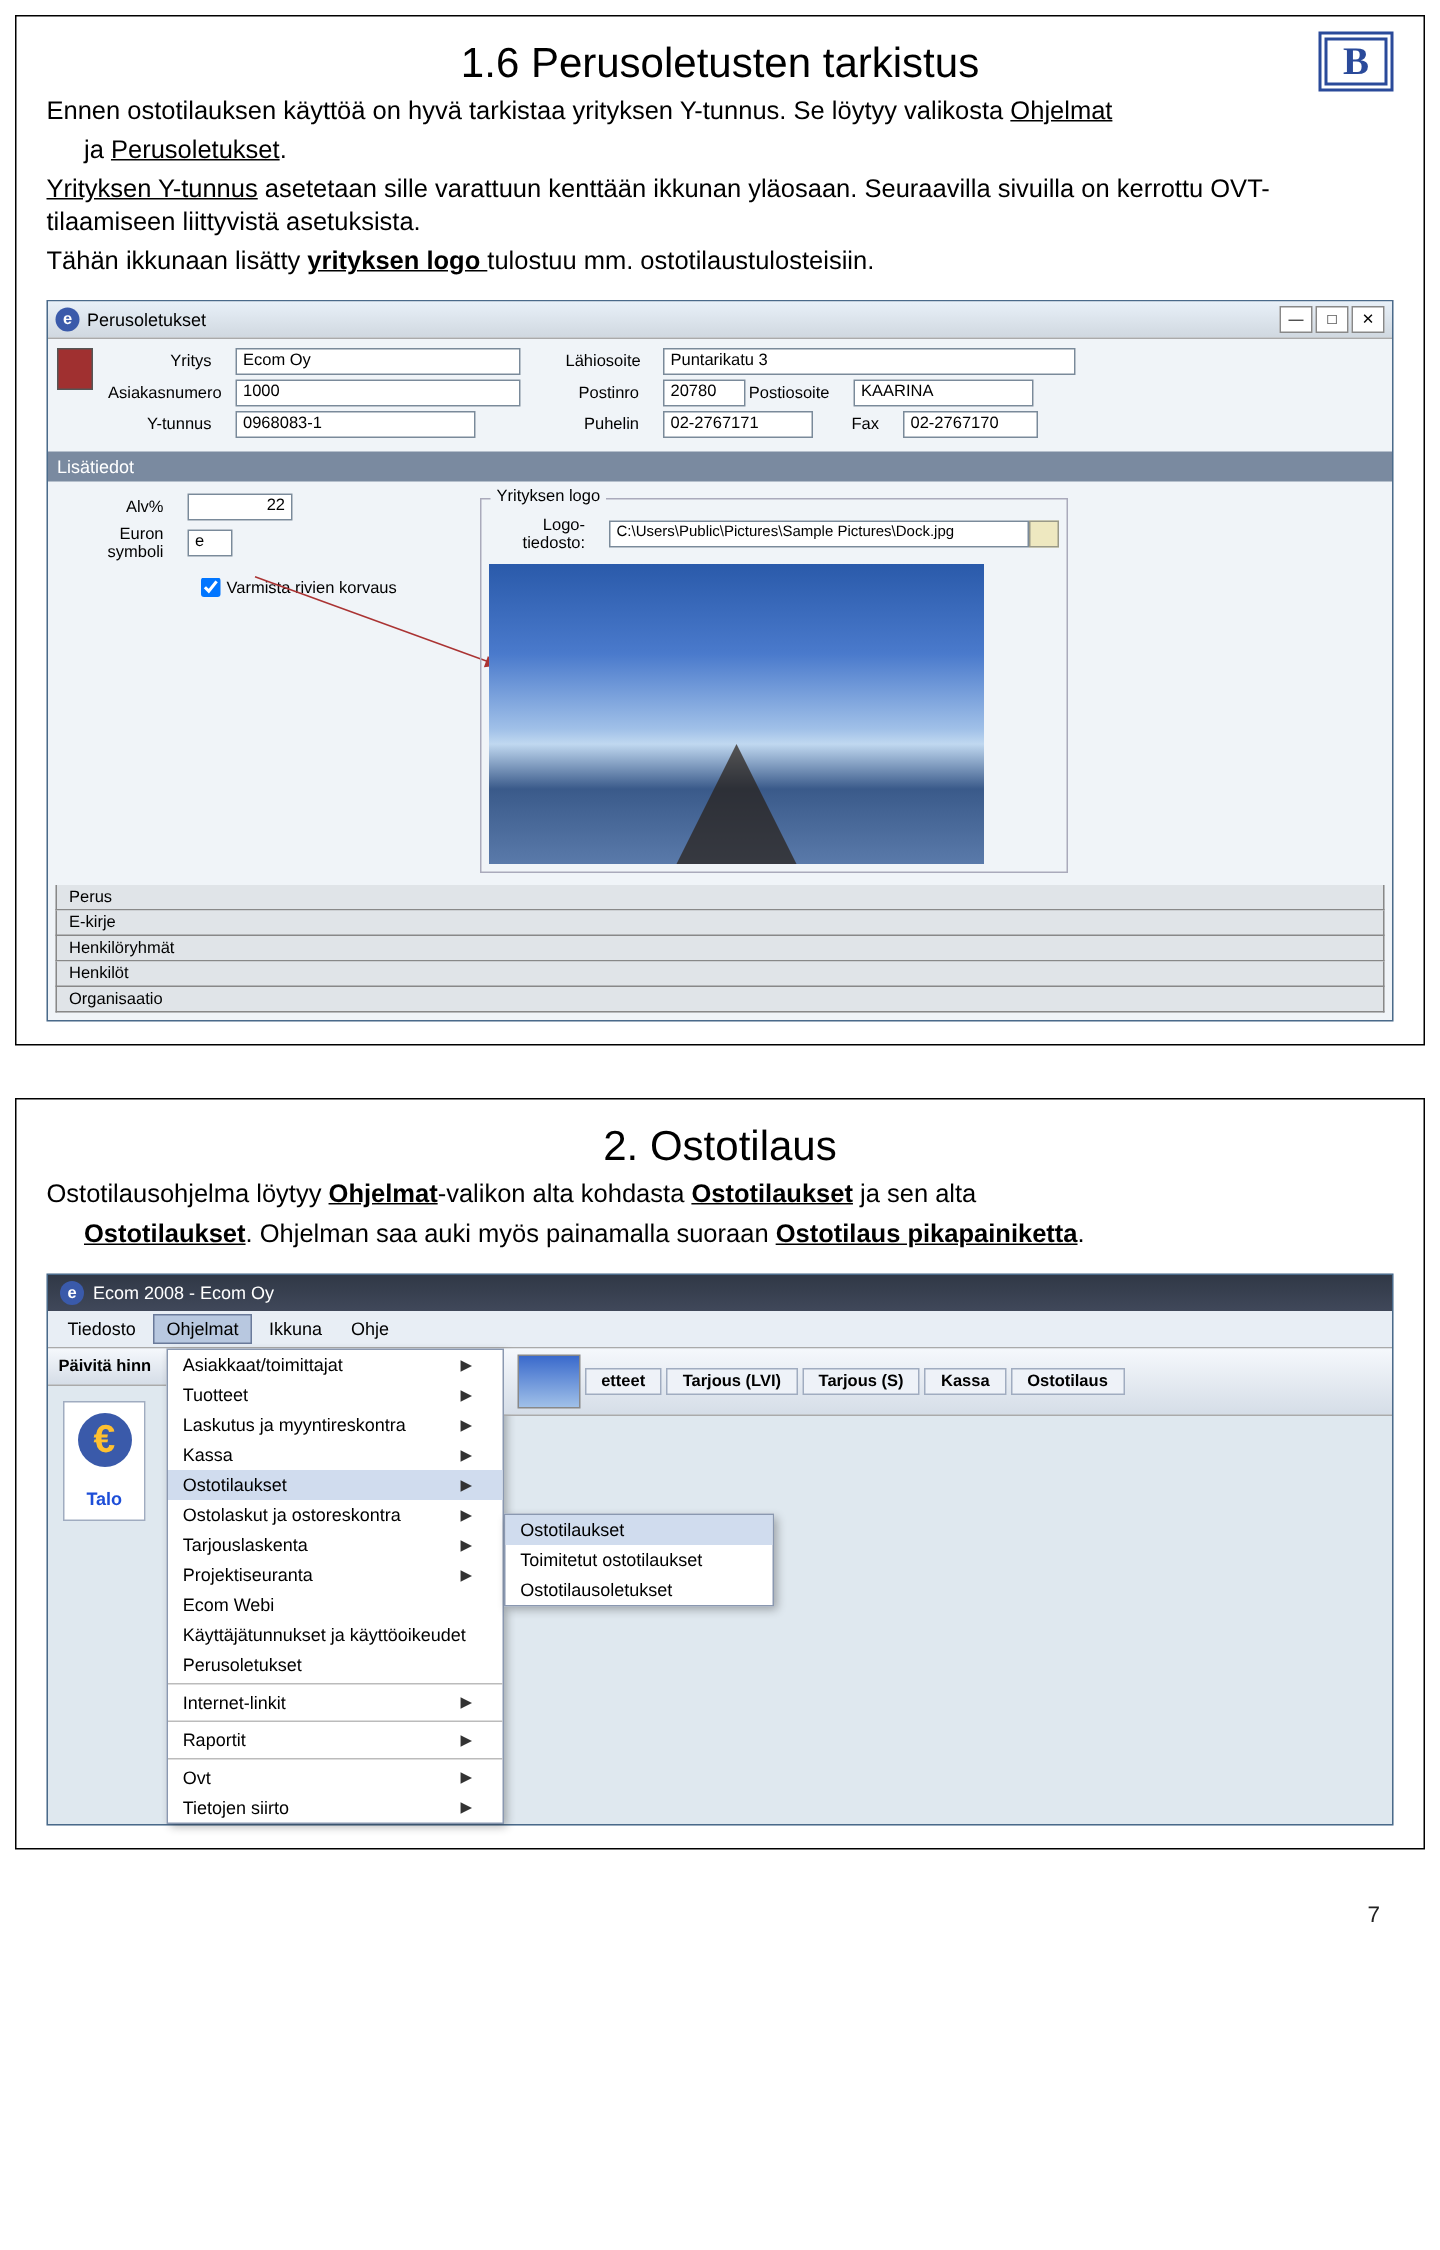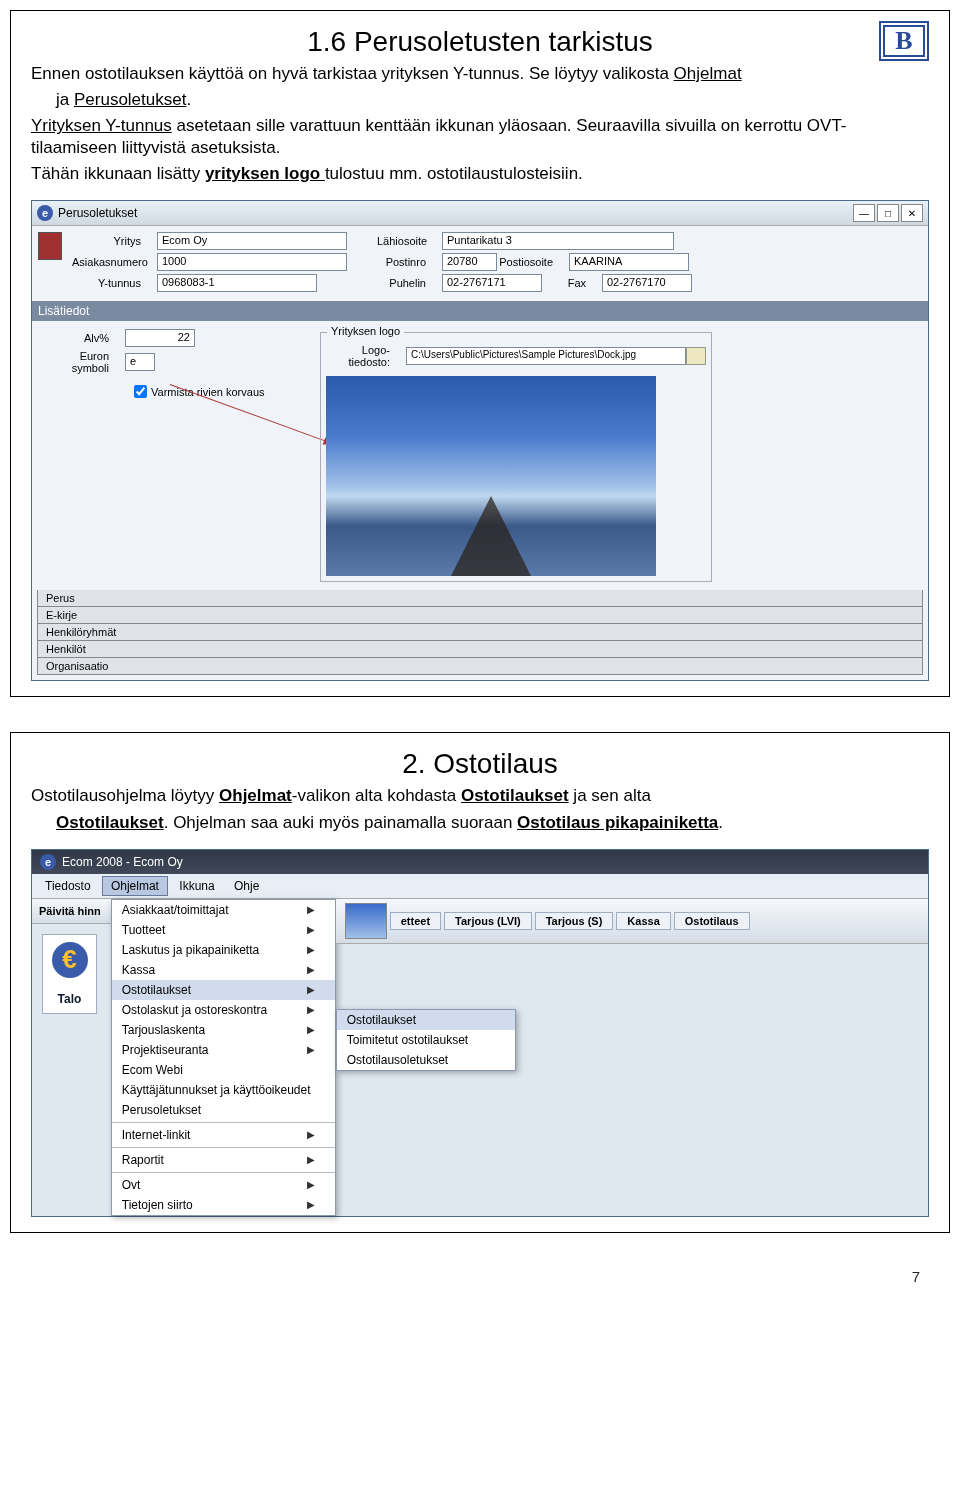--- a/index.html
+++ b/index.html
@@ -152,21 +152,21 @@
   }
   .workarea { display: flex; padding: 10px; gap: 0; }
   .sidepanel { width: 55px; height: 80px; border: 1px solid #a0acc0; background: #fff;
     display: flex; flex-direction: column; align-items: center; justify-content: space-around; }
   .euroicn {
     width: 36px; height: 36px; border-radius: 50%;
     background: #3a5aaa; color: #ffc030; font-size: 26px; font-weight: bold;
     display: flex; align-items: center; justify-content: center;
     font-family: Arial;
   }
-  .talo { color: #0f172a; font-weight: bold; font-size: 12px; }
+  .talo { color: #1d4ed8; font-weight: bold; font-size: 12px; }
   .dropdown {
     background: #fff; border: 1px solid #8a98b0; width: 225px;
     box-shadow: 2px 2px 6px rgba(0,0,0,0.3);
   }
   .dd-item {
     padding: 3px 20px 3px 10px; display: flex; justify-content: space-between; align-items: center;
     font-size: 12px;
   }
   .dd-item.sel { background: #d0dcee; }
   .dd-sep { border-top: 1px solid #bbb; margin: 2px 0; }
@@ -237,21 +237,21 @@
               <div class="fieldinput" style="width:190px">1000</div>
             </div>
             <div class="fieldrow">
               <div class="fieldlabel" style="width:85px">Y-tunnus</div>
               <div class="fieldinput" style="width:160px">0968083-1</div>
             </div>
           </div>
           <div>
             <div class="fieldrow">
               <div class="fieldlabel" style="width:65px">Lähiosoite</div>
-              <div class="fieldinput" style="width:232px">Puntarikatu 3</div>
+              <div class="fieldinput" style="width:275px">Puntarikatu 3</div>
             </div>
             <div class="fieldrow">
               <div class="fieldlabel" style="width:65px">Postinro</div>
               <div class="fieldinput" style="width:55px">20780</div>
               <div class="fieldlabel" style="width:72px">Postiosoite</div>
               <div class="fieldinput" style="width:120px">KAARINA</div>
             </div>
             <div class="fieldrow">
               <div class="fieldlabel" style="width:65px">Puhelin</div>
               <div class="fieldinput" style="width:100px">02-2767171</div>
@@ -342,21 +342,21 @@
       <div class="dropdown" id="ohjelmat-menu">
           <div class="dd-item">
             <span>Asiakkaat/toimittajat</span>
             <span class="arrowr">▶</span>
           </div>
           <div class="dd-item">
             <span>Tuotteet</span>
             <span class="arrowr">▶</span>
           </div>
           <div class="dd-item">
-            <span>Laskutus ja pikapainiketta</span>
+            <span>Laskutus ja myyntireskontra</span>
             <span class="arrowr">▶</span>
           </div>
           <div class="dd-item">
             <span>Kassa</span>
             <span class="arrowr">▶</span>
           </div>
           <div class="dd-item sel">
             <span>Ostotilaukset</span>
             <span class="arrowr">▶</span>
           </div>

